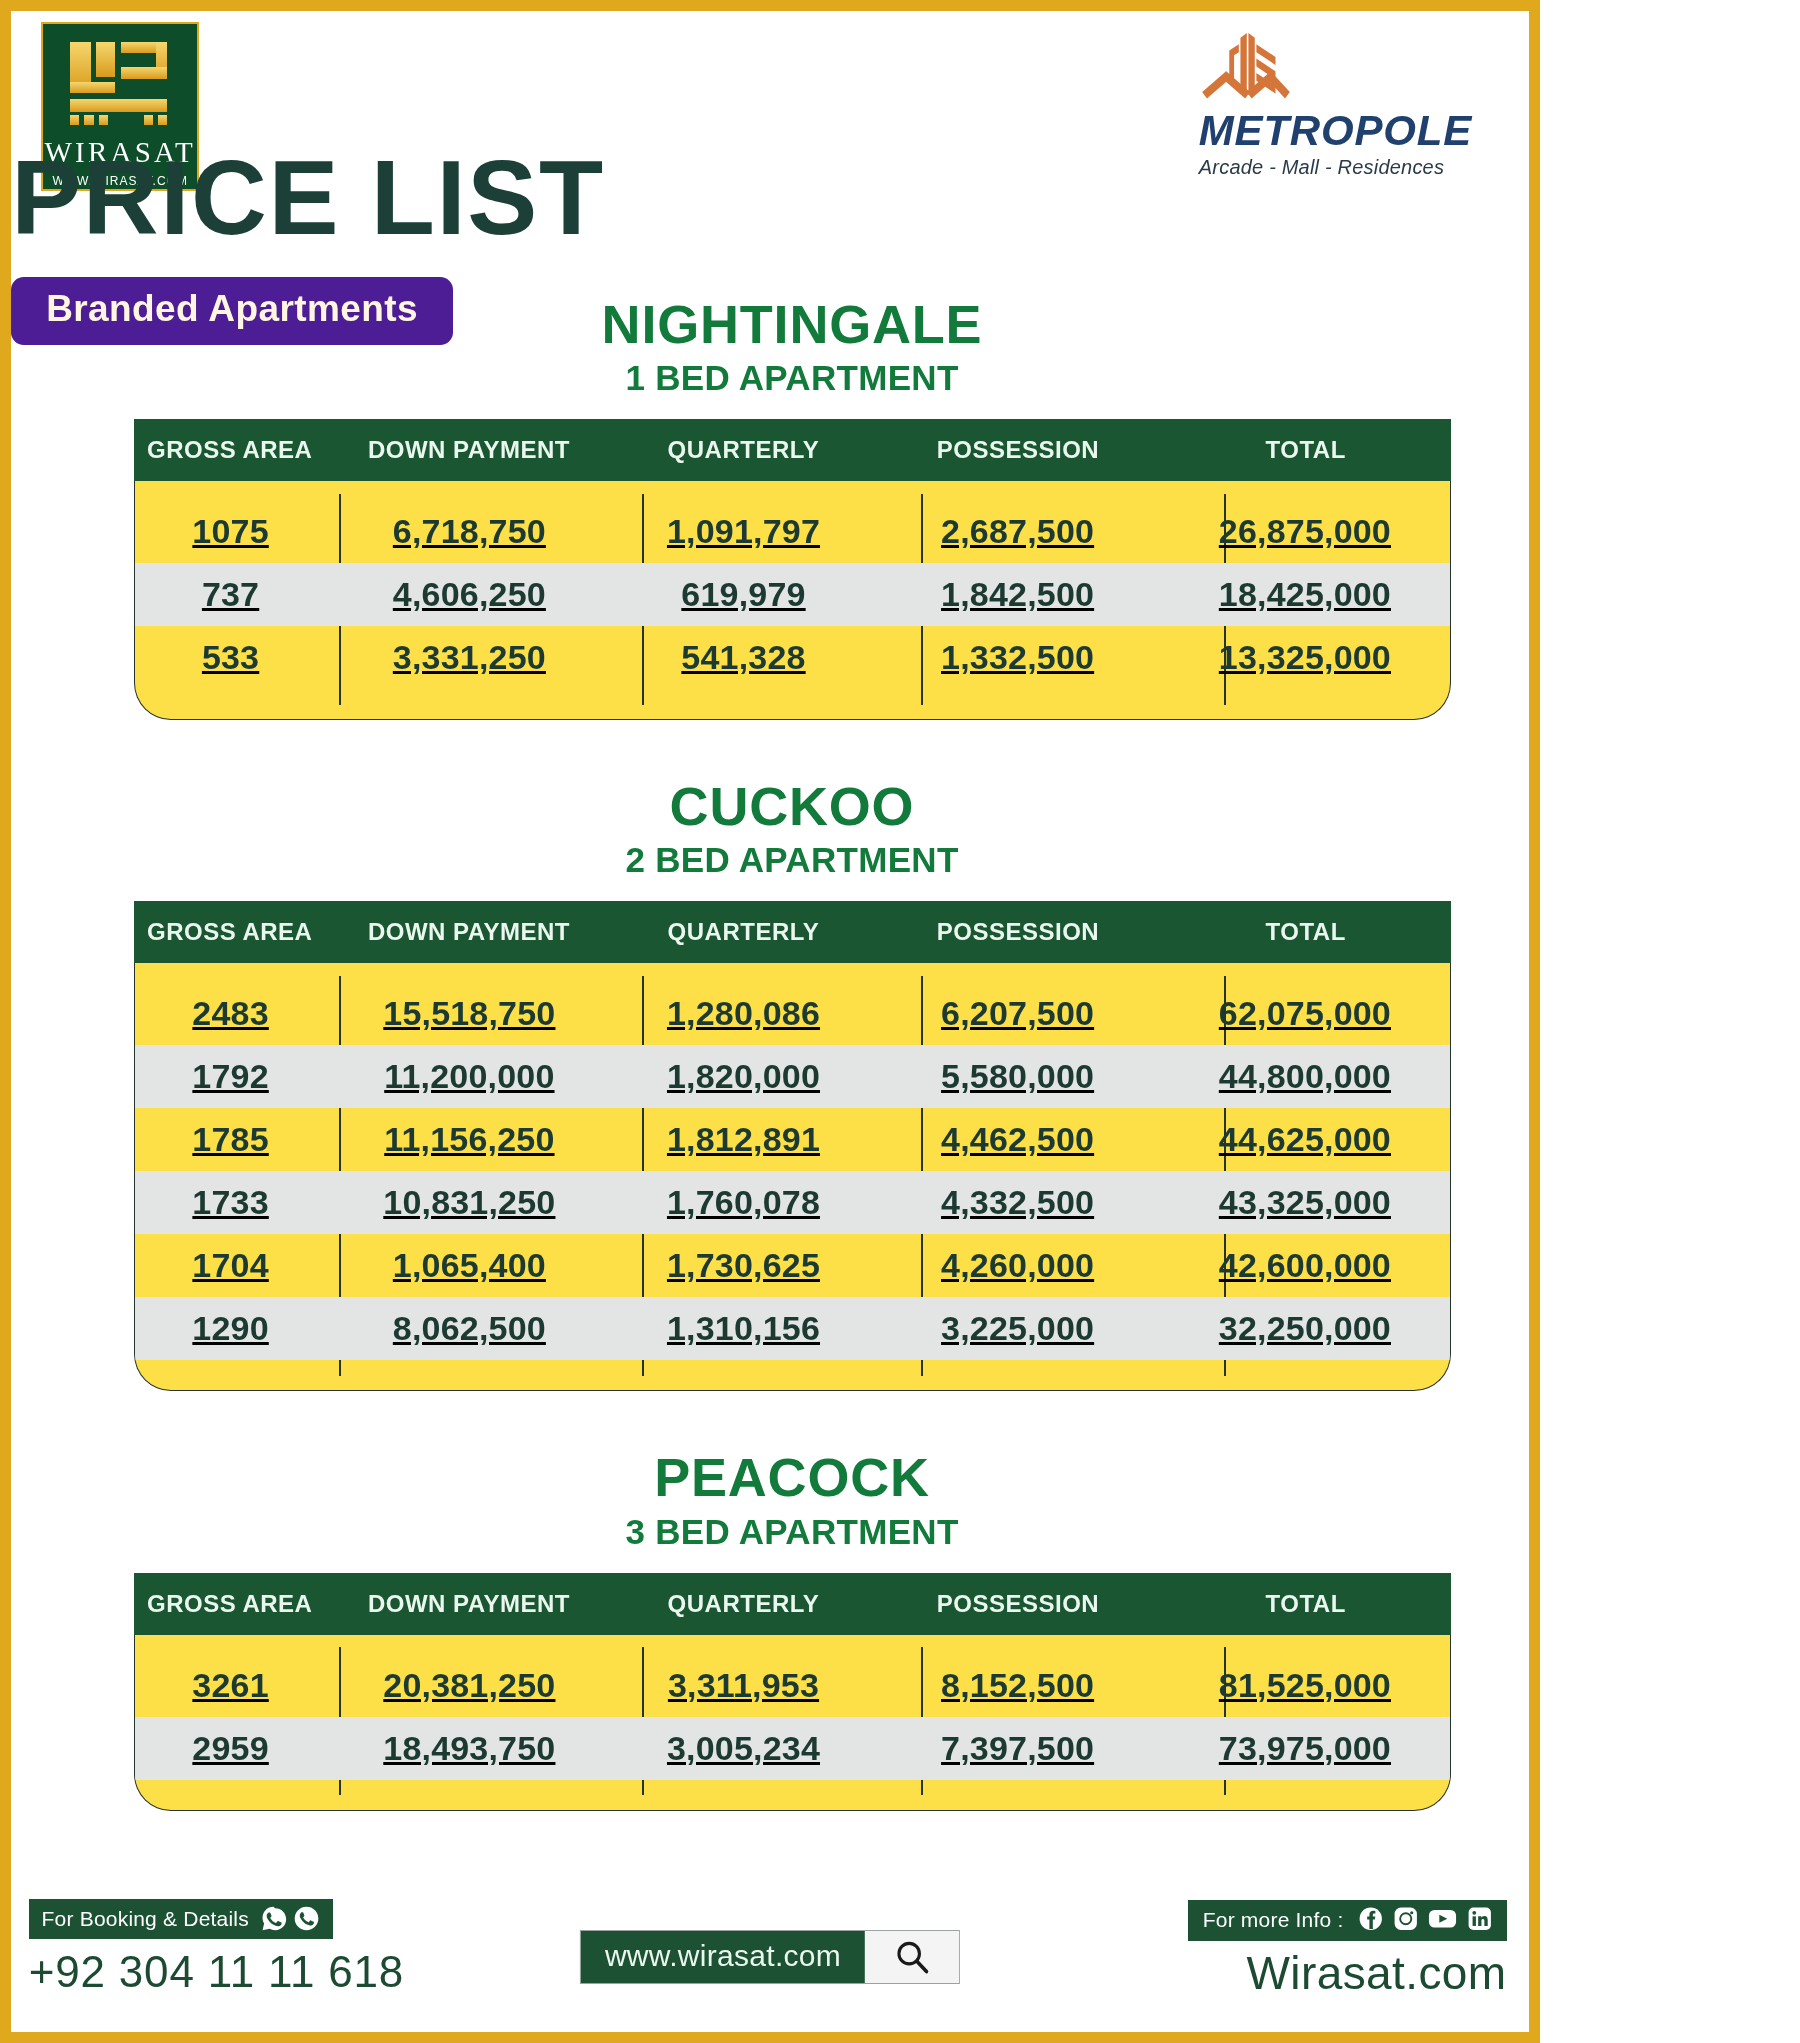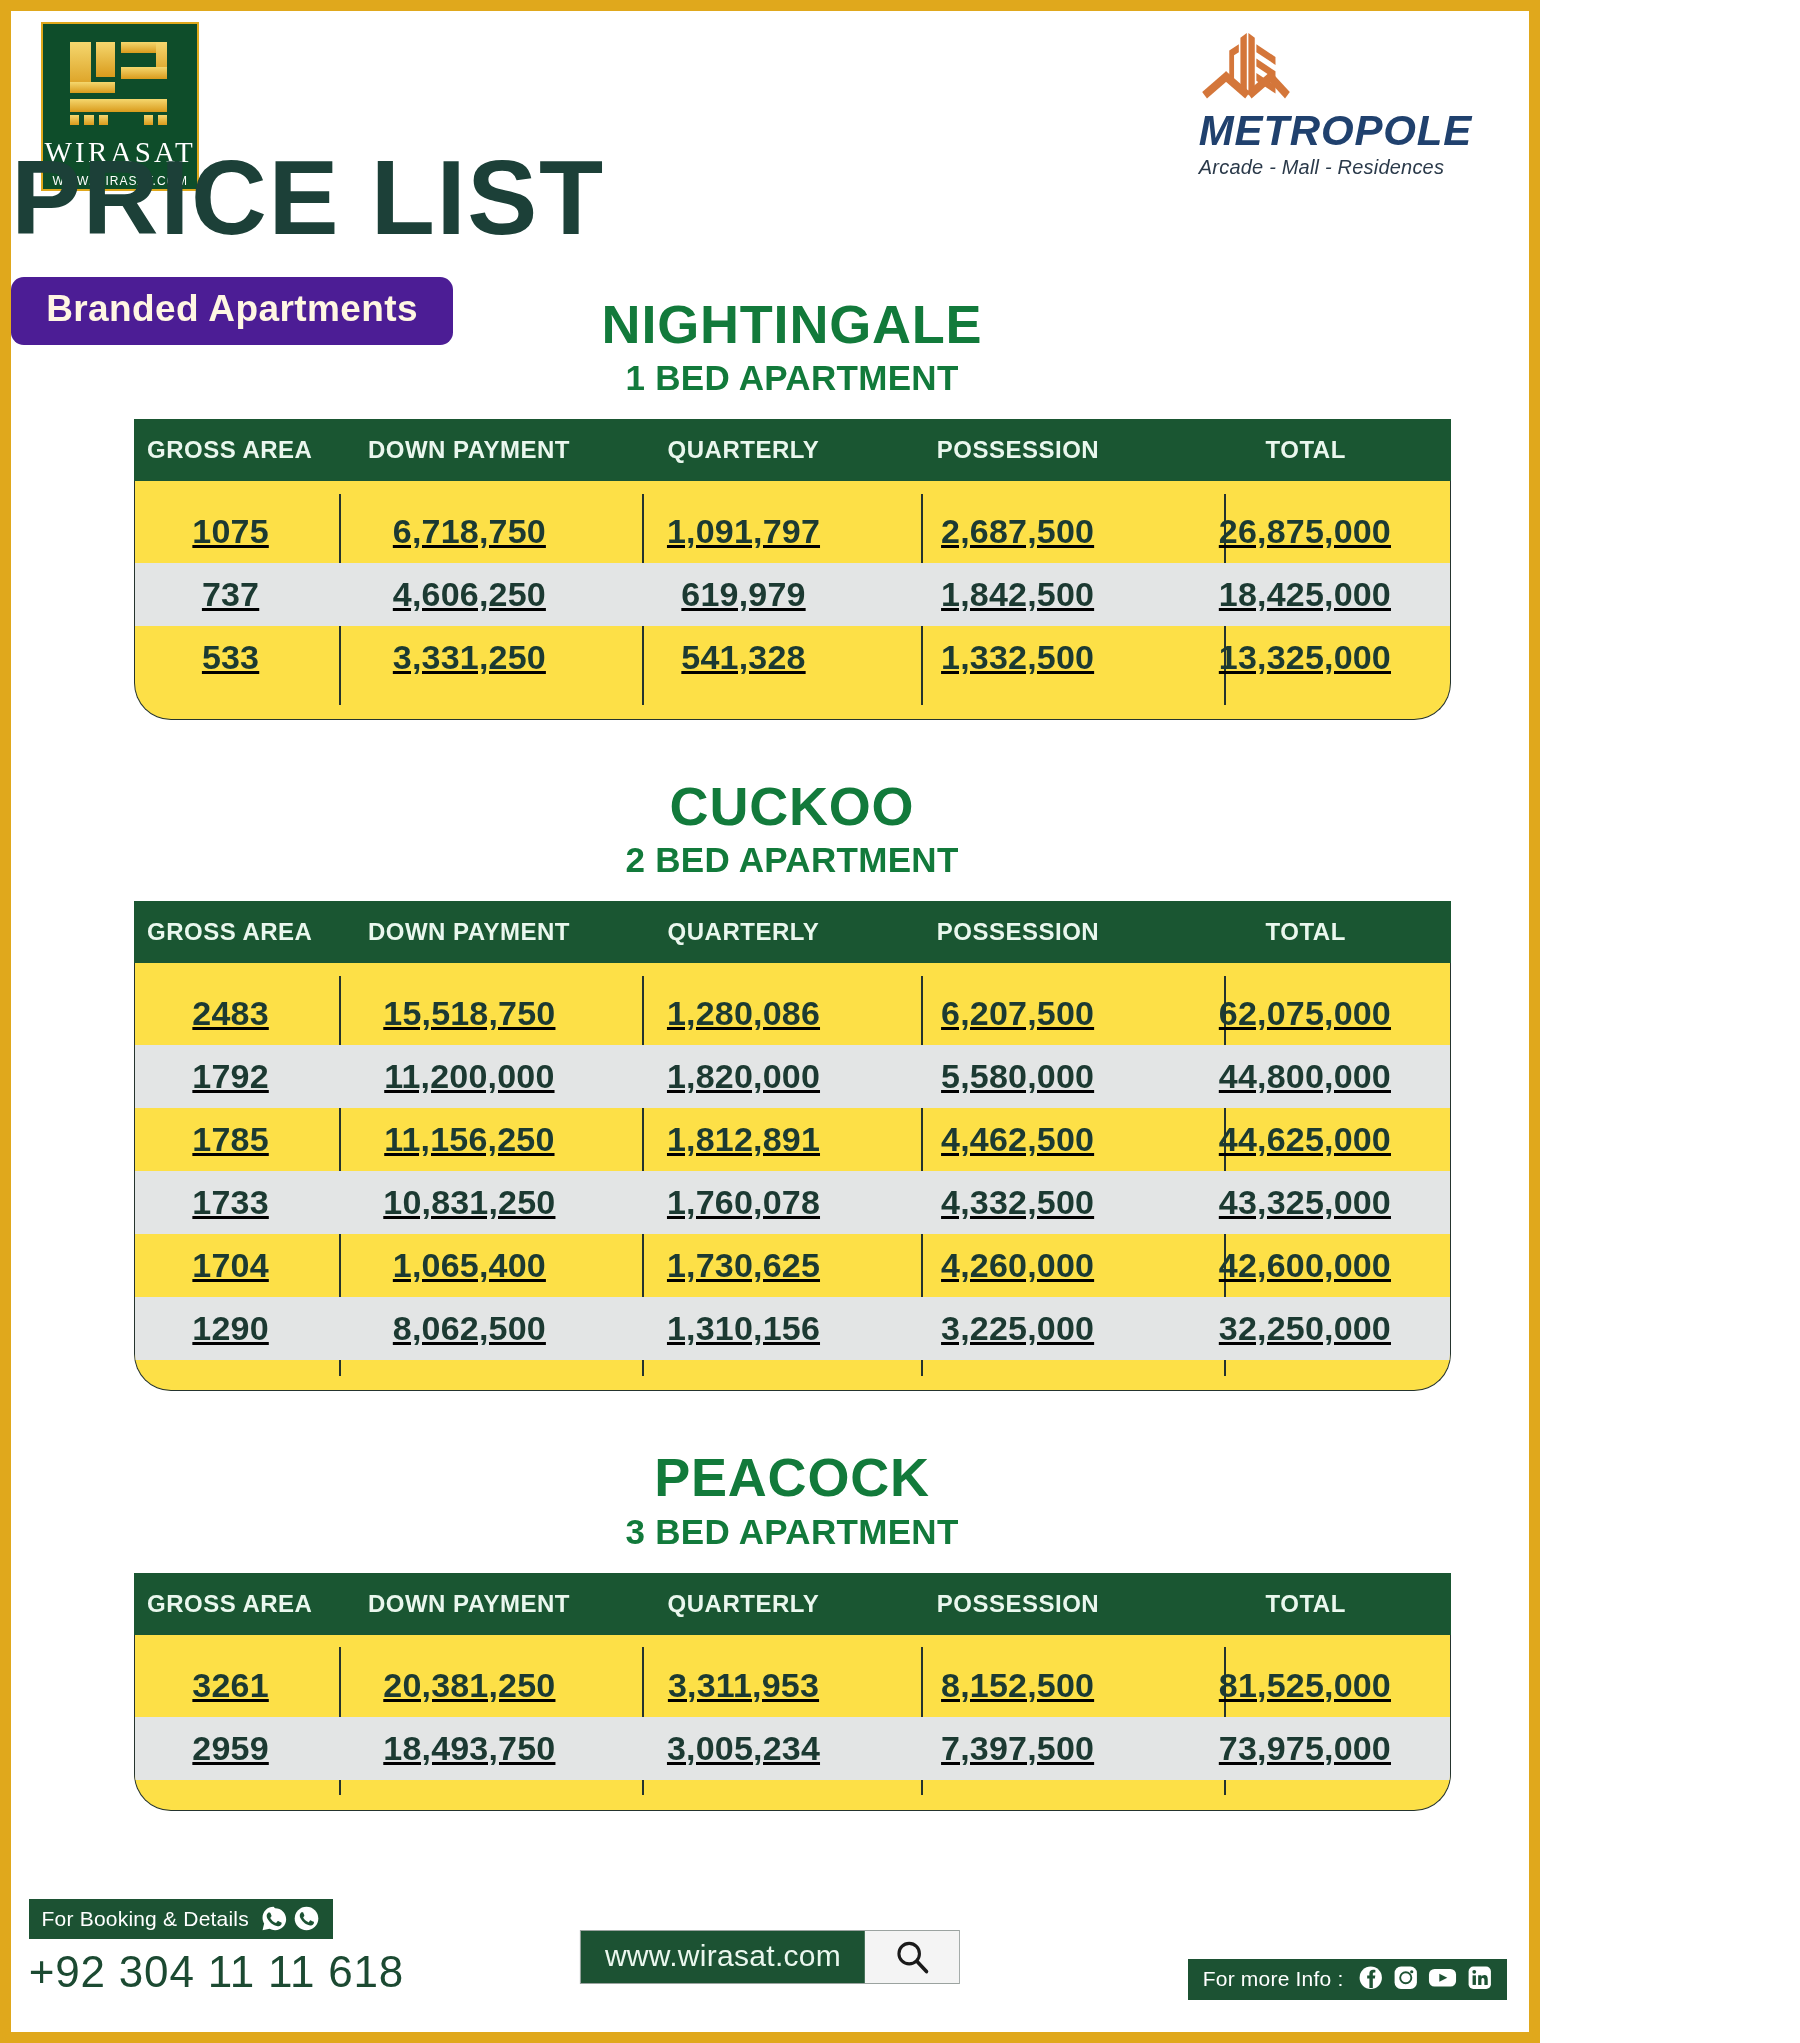--- a/index.html
+++ b/index.html
@@ -561,18 +561,19 @@
           <span>
             <svg width="25.5" height="25.5" viewBox="0 0 32 32">
               <rect x="2" y="2" width="28" height="28" rx="6" fill="#ffffff"></rect>
               <rect x="7" y="13" width="4.2" height="12" fill="#1C5233"></rect>
               <circle cx="9.1" cy="8.6" r="2.4" fill="#1C5233"></circle>
               <path fill="#1C5233" d="M14 13h4v1.7c.6-1.1 2-2 3.8-2 3 0 4.2 1.9 4.2 5.2V25h-4.2v-6.3c0-1.6-.6-2.5-1.9-2.5-1.1 0-1.8.8-1.8 2.5V25H14z"></path>
             </svg>
           </span>
         </span>
       </div>
+      <div class="wirasat-big">Wirasat.com</div>
     </div>
   </div>
 
 </div>
 </div>
 
 
 </body></html>

